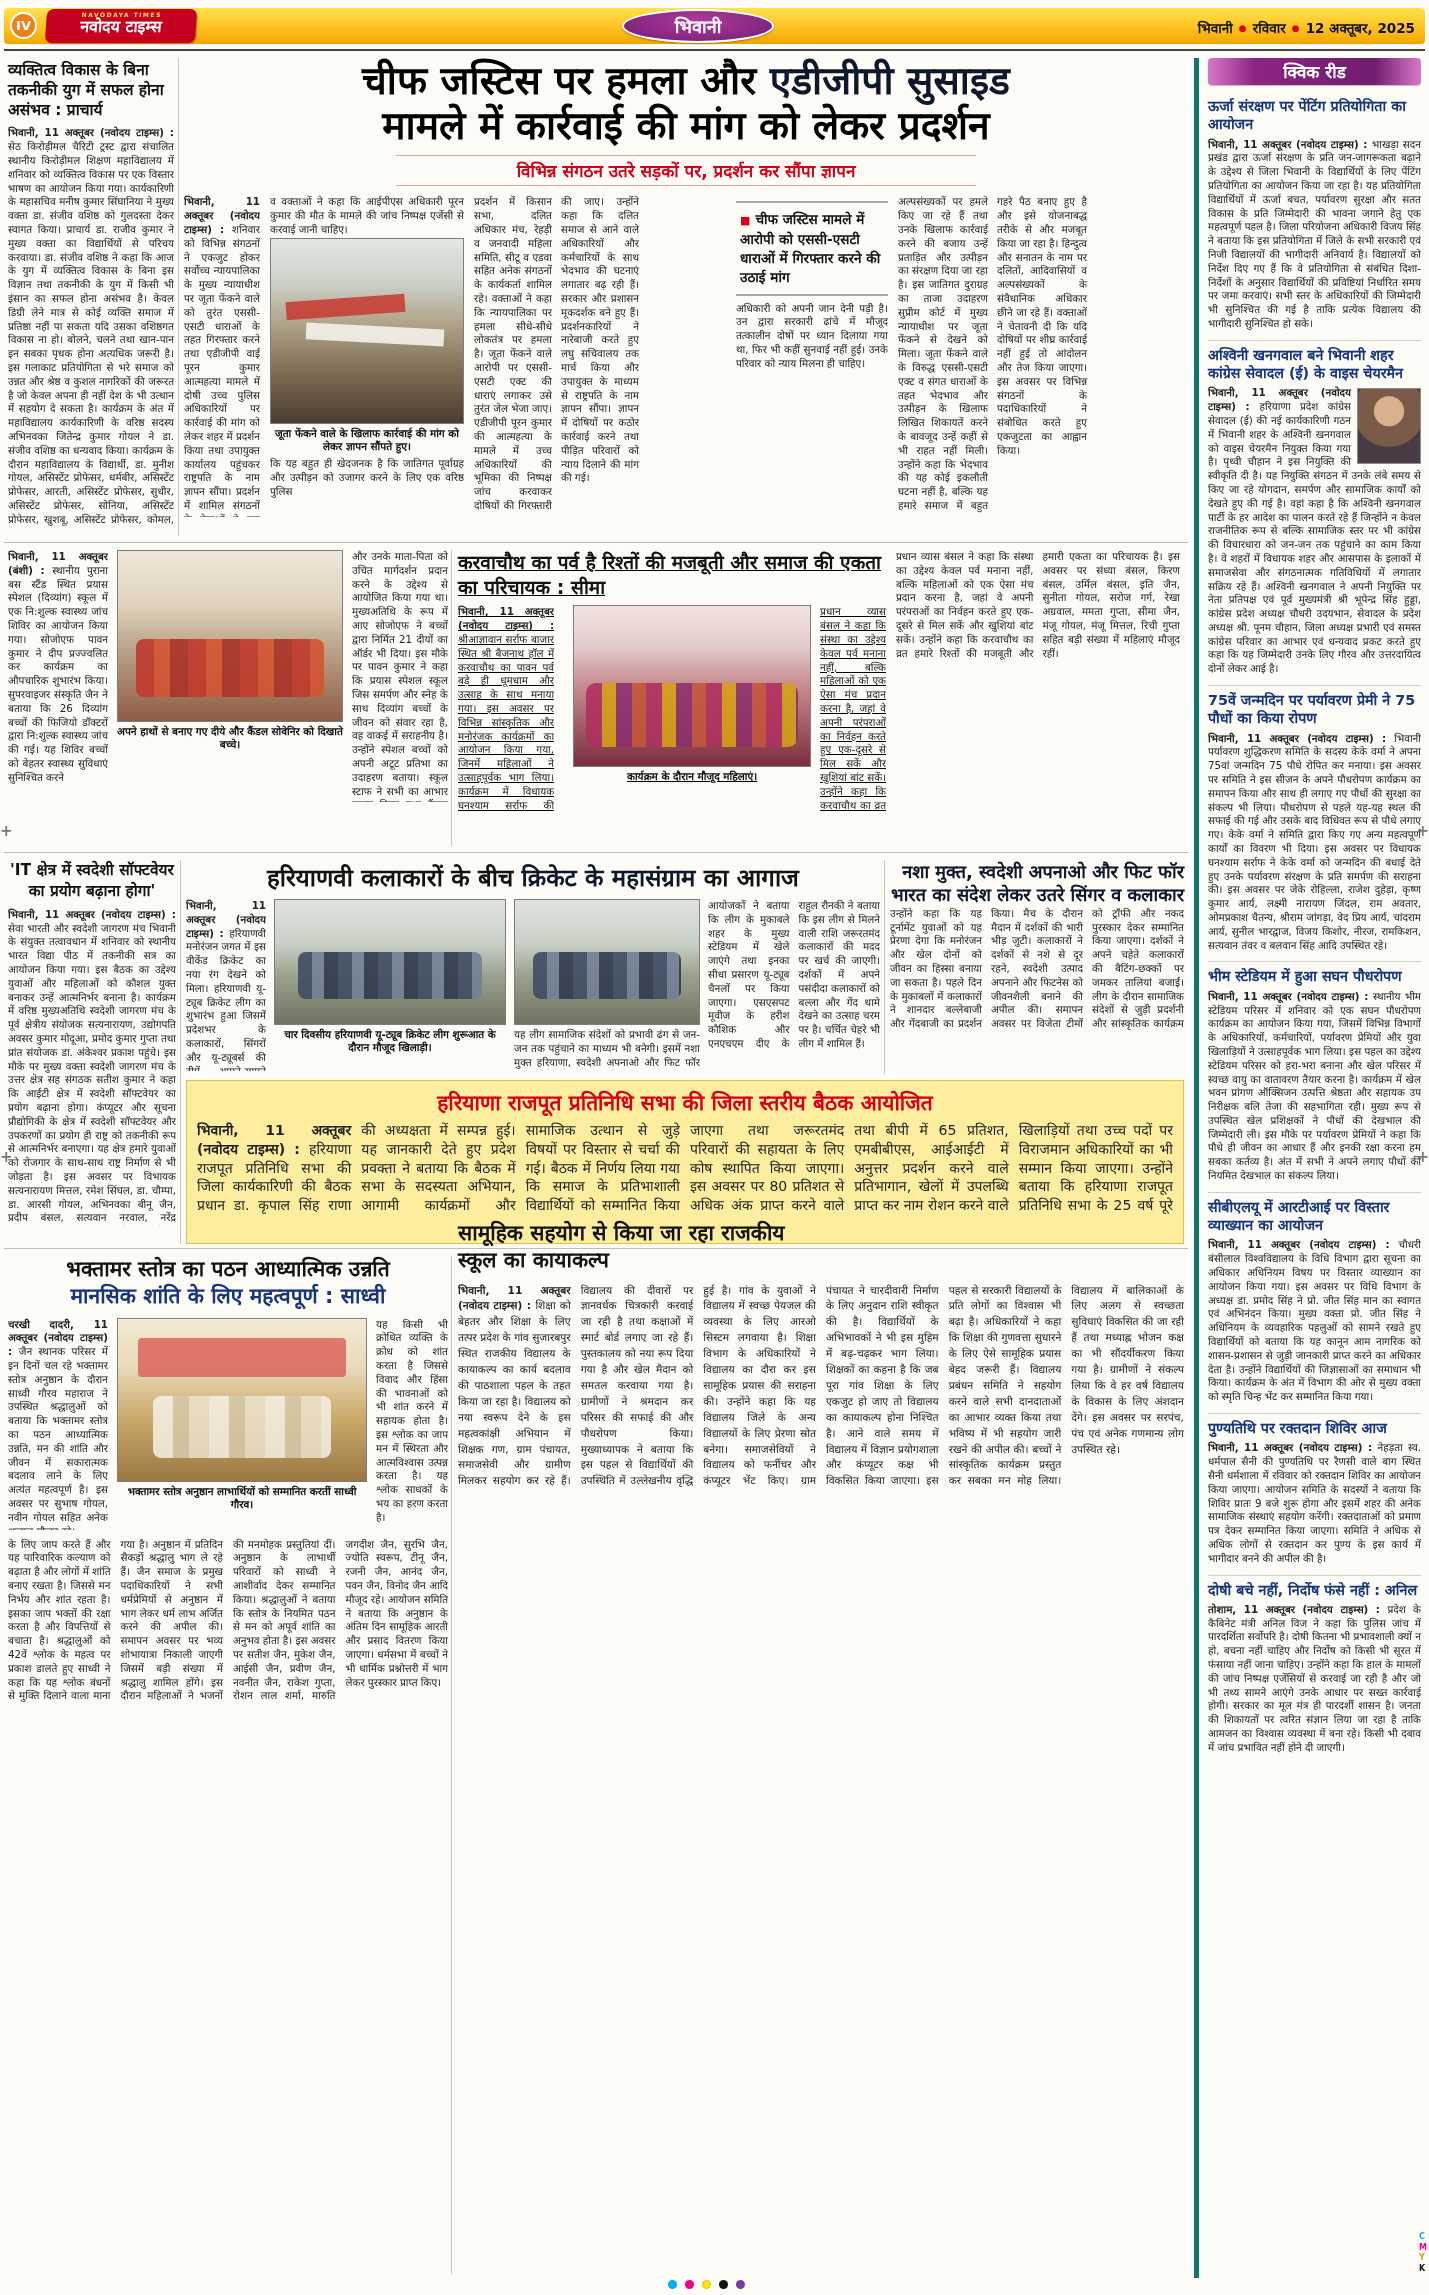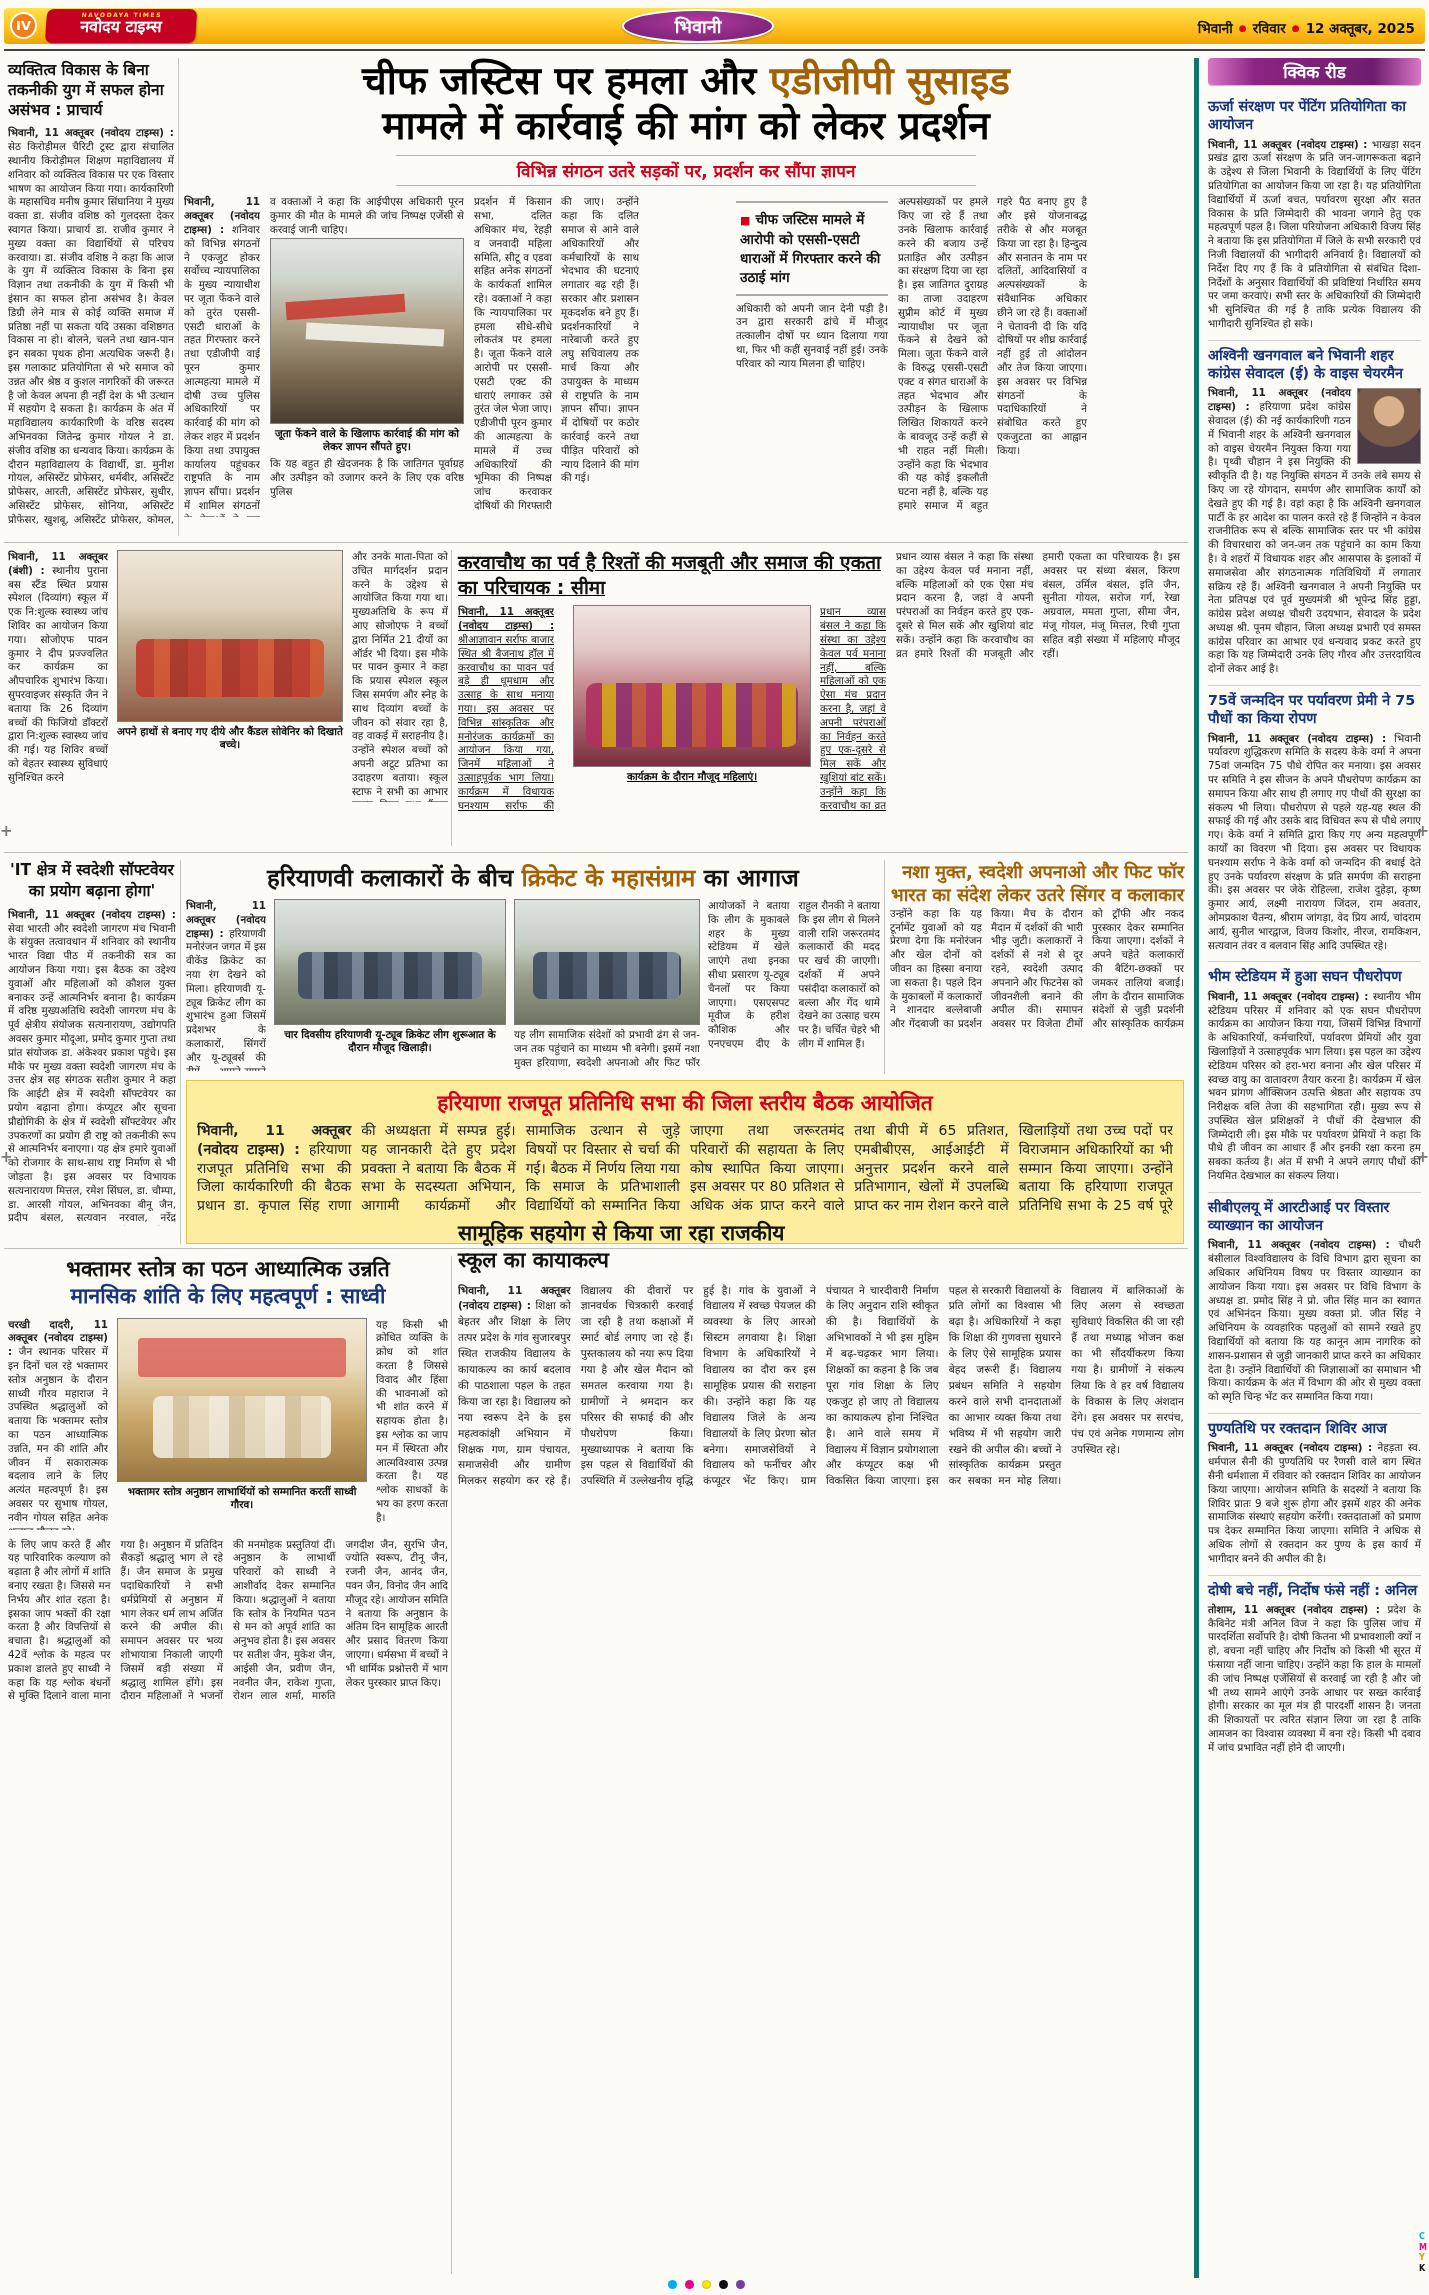--- a/index.html
+++ b/index.html
@@ -11,21 +11,21 @@
   .brand{position:absolute;left:46px;top:9px;width:150px;height:34px;background:#c60021;border-radius:7px;color:#fff;text-align:center;transform:skewX(-4deg);box-shadow:1px 1px 2px rgba(0,0,0,.35);}
   .brand-top{font-size:6px;letter-spacing:1.5px;color:#ffe14d;margin-top:2px;font-weight:bold;}
   .brand-main{font-size:16px;font-weight:bold;line-height:1.15;}
   .edition-oval{position:absolute;left:622px;top:9px;width:152px;height:34px;border-radius:50%;background:radial-gradient(ellipse at 50% 35%,#b13a9e,#6e1d71);color:#fff;font-size:18px;font-weight:bold;display:flex;align-items:center;justify-content:center;border:2px solid #fff;box-sizing:border-box;box-shadow:0 1px 2px rgba(0,0,0,.3);}
   .mast-date{position:absolute;right:14px;top:19px;font-size:13.5px;font-weight:bold;color:#111;}
   .reddot{color:#e3001b;margin:0 6px;font-size:9px;vertical-align:2px;}
   .mast-rule{position:absolute;left:4px;top:49px;width:1421px;border-top:2px solid #444;}
   
   .art{position:absolute;box-sizing:border-box;}
   .hl{font-weight:bold;color:#131313;}
-  .red{color:#a16207;}
+  .red{color:#0f172a;}
   .blue{color:#16357d;}
   .body-text{font-size:10.3px;line-height:1.34;text-align:justify;color:#232323;}
   .dl{font-weight:bold;}
   .caption{font-size:10.4px;font-weight:bold;color:#111;margin-top:3px;line-height:1.25;text-align:center;}
   .row{display:flex;}
   .clip{overflow:hidden;}
   .c2{column-count:2;column-gap:9px;}
   .c3{column-count:3;column-gap:9px;}
   .c4{column-count:4;column-gap:10px;}
   .c6{column-count:6;column-gap:10px;}

